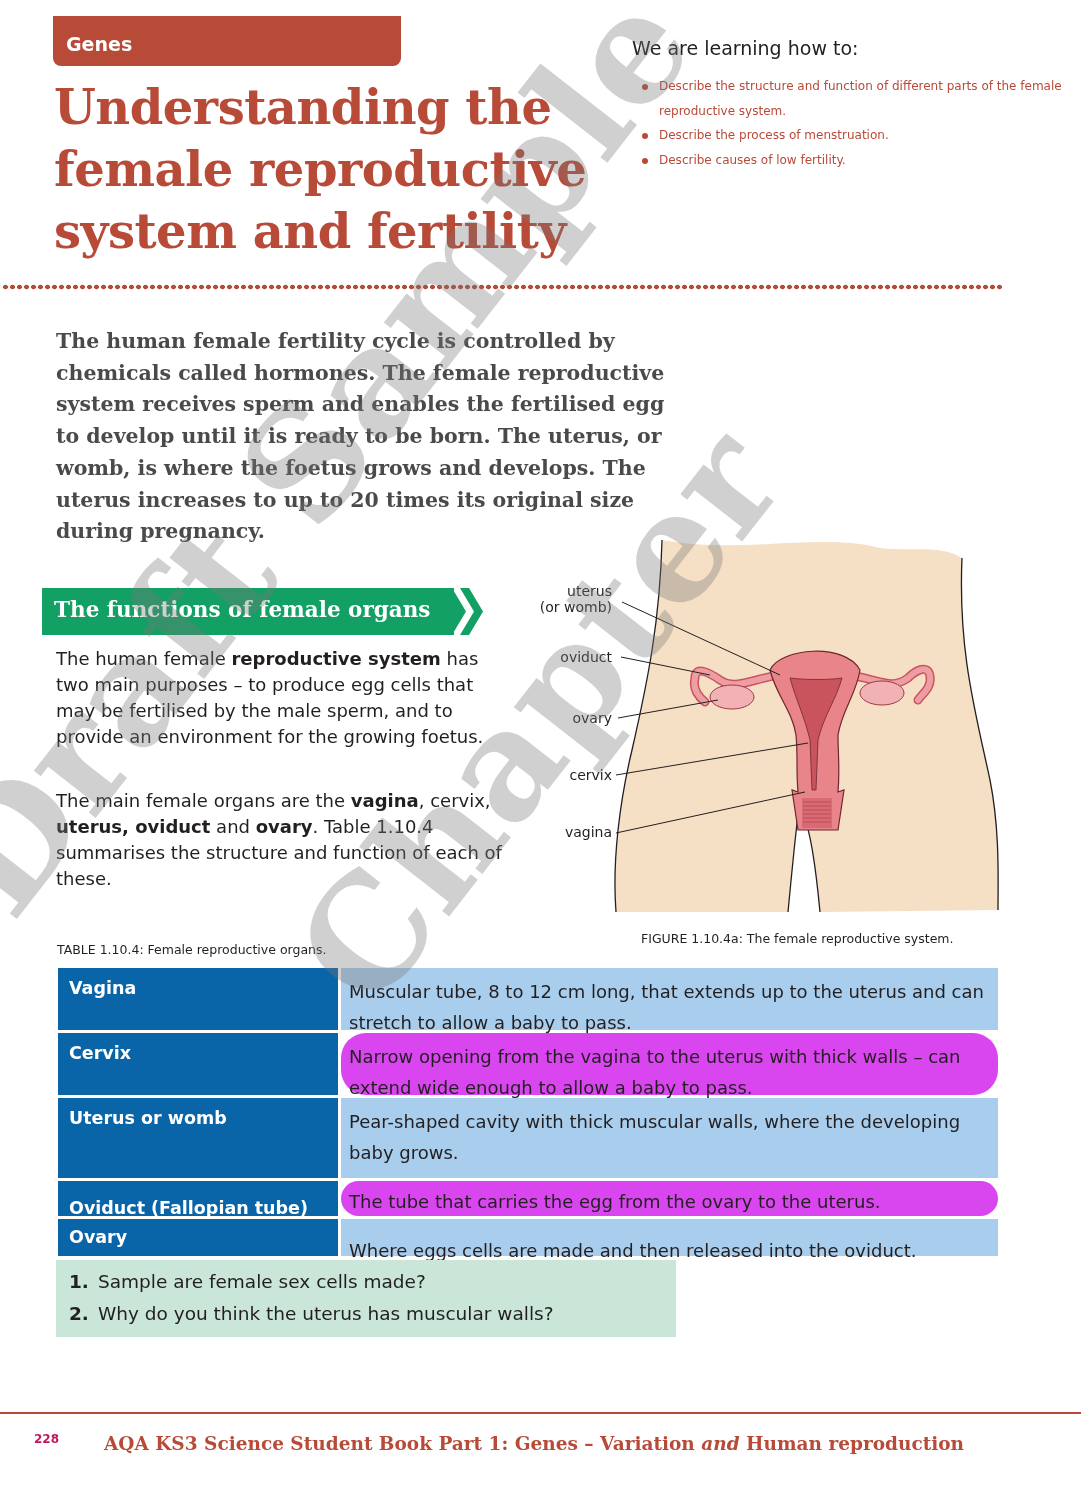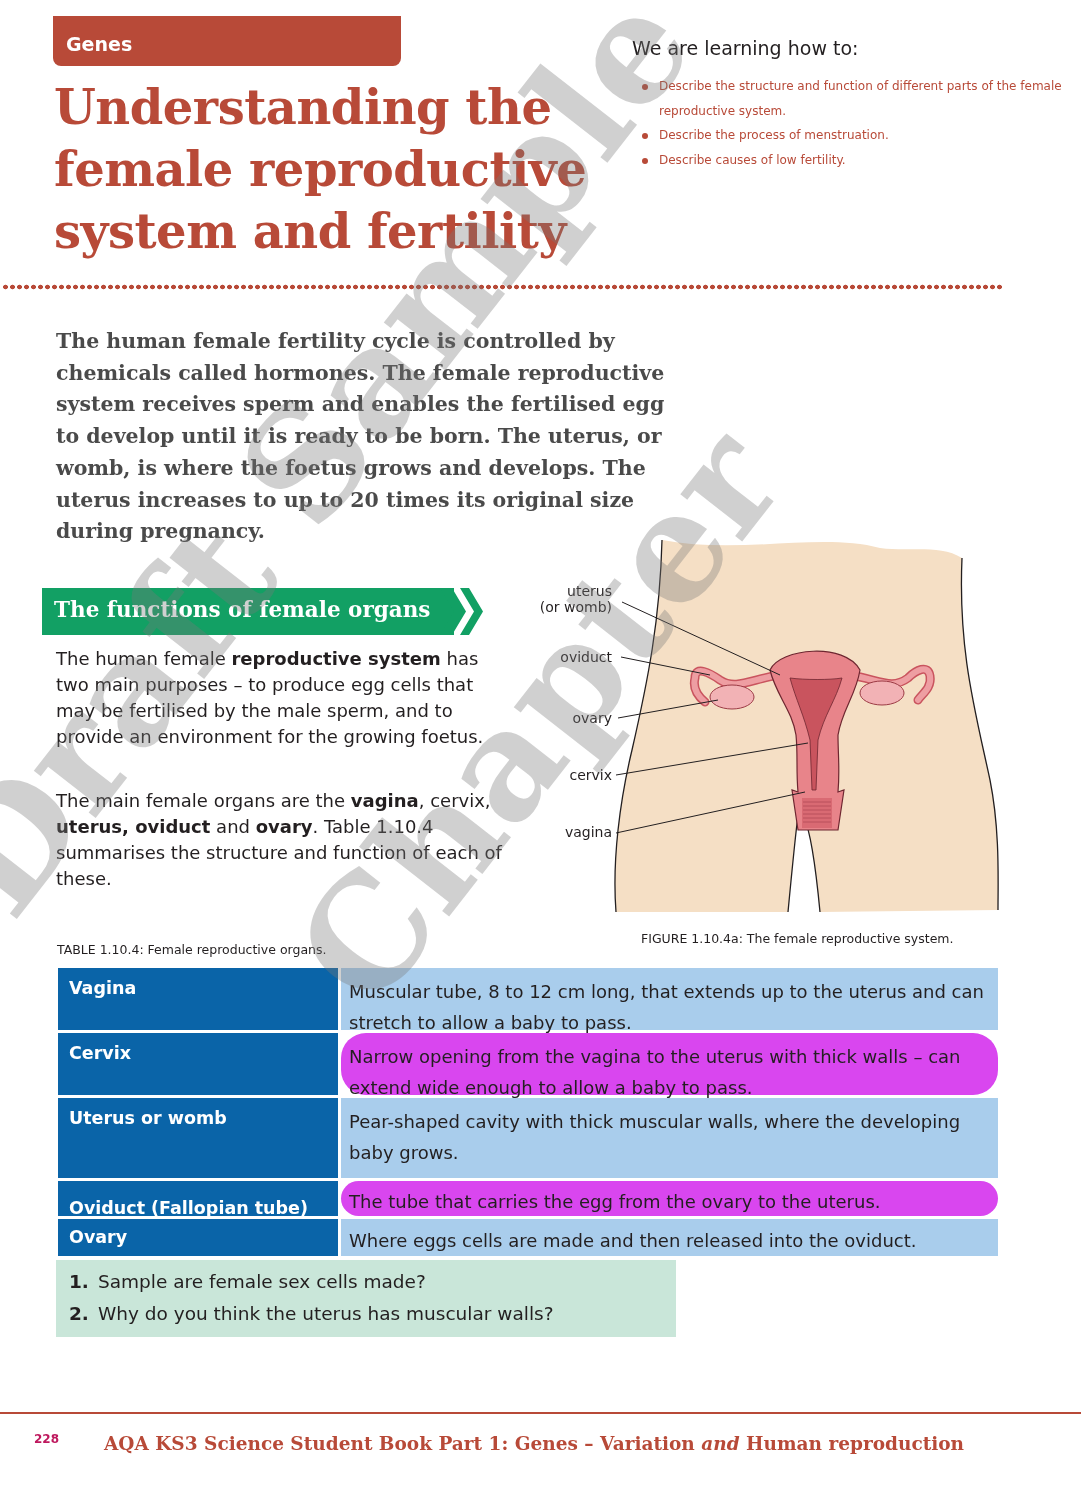--- a/index.html
+++ b/index.html
@@ -198,21 +198,21 @@
   <div class="organ-row" style="height:80px;">
     <div class="organ-name">Uterus or womb</div>
     <div class="organ-desc desc-dark">Pear-shaped cavity with thick muscular walls, where the developing baby grows.</div>
   </div>
   <div class="organ-row" style="height:35px;">
     <div class="organ-name" style="padding-top:15px;">Oviduct (Fallopian tube)</div>
     <div class="organ-desc desc-light" style="padding-top:5px;">The tube that carries the egg from the ovary to the uterus.</div>
   </div>
   <div class="organ-row" style="height:37px;">
     <div class="organ-name" style="padding-top:6px;">Ovary</div>
-    <div class="organ-desc desc-dark" style="padding-top:6px;">Where eggs cells are made and then released into the oviduct.</div>
+    <div class="organ-desc desc-dark" style="padding-top:16px;">Where eggs cells are made and then released into the oviduct.</div>
   </div>
 </div>
 
 <div class="questions">
   <div><b>1.</b><span>Sample are female sex cells made?</span></div>
   <div><b>2.</b><span>Why do you think the uterus has muscular walls?</span></div>
 </div>
 
 <div class="footer-rule"></div>
 <div class="page-num">228</div>

